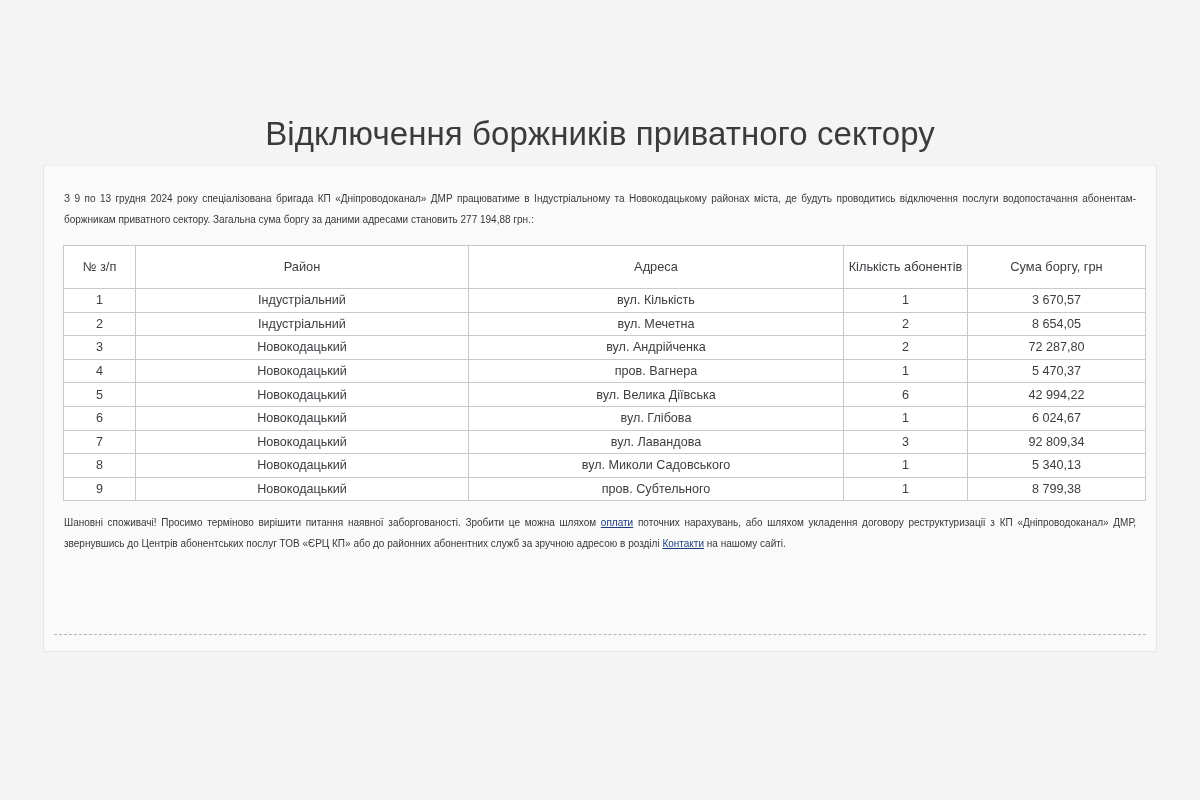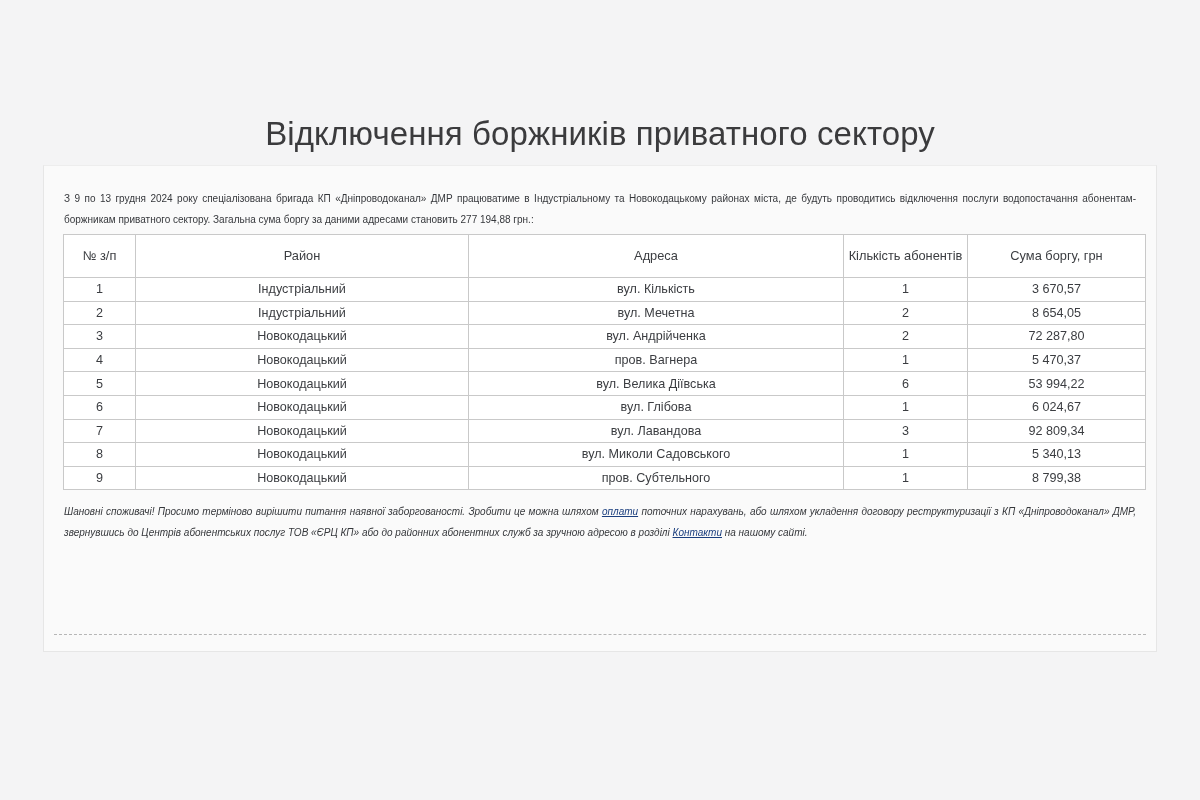--- a/index.html
+++ b/index.html
@@ -60,31 +60,30 @@
     text-justify: inter-word;
   }
 
   .intro {
     padding: 0 2px 0 2px;
   }
 
   .outro {
     padding: 0 2px 0 2px;
     margin-top: 11px;
-    font-style: italic;
   }
 
   .outro a,
   .intro a {
     color: #1a3e7e;
     text-decoration: underline;
   }
 
   .tbl-wrap {
-    margin-top: 4px;
+    margin-top: 15px;
     padding: 0 1px;
   }
 
   table.debt {
     border-collapse: collapse;
     width: 1082px;
     table-layout: fixed;
     background: #ffffff;
   }
 
@@ -184,21 +183,21 @@
               <td>Новокодацький</td>
               <td>пров. Вагнера</td>
               <td>1</td>
               <td>5 470,37</td>
             </tr>
             <tr>
               <td>5</td>
               <td>Новокодацький</td>
               <td>вул. Велика Дiївська</td>
               <td>6</td>
-              <td>53 994,22</td>
+              <td>42 994,22</td>
             </tr>
             <tr>
               <td>6</td>
               <td>Новокодацький</td>
               <td>вул. Глібова</td>
               <td>1</td>
               <td>6 024,67</td>
             </tr>
             <tr>
               <td>7</td>

